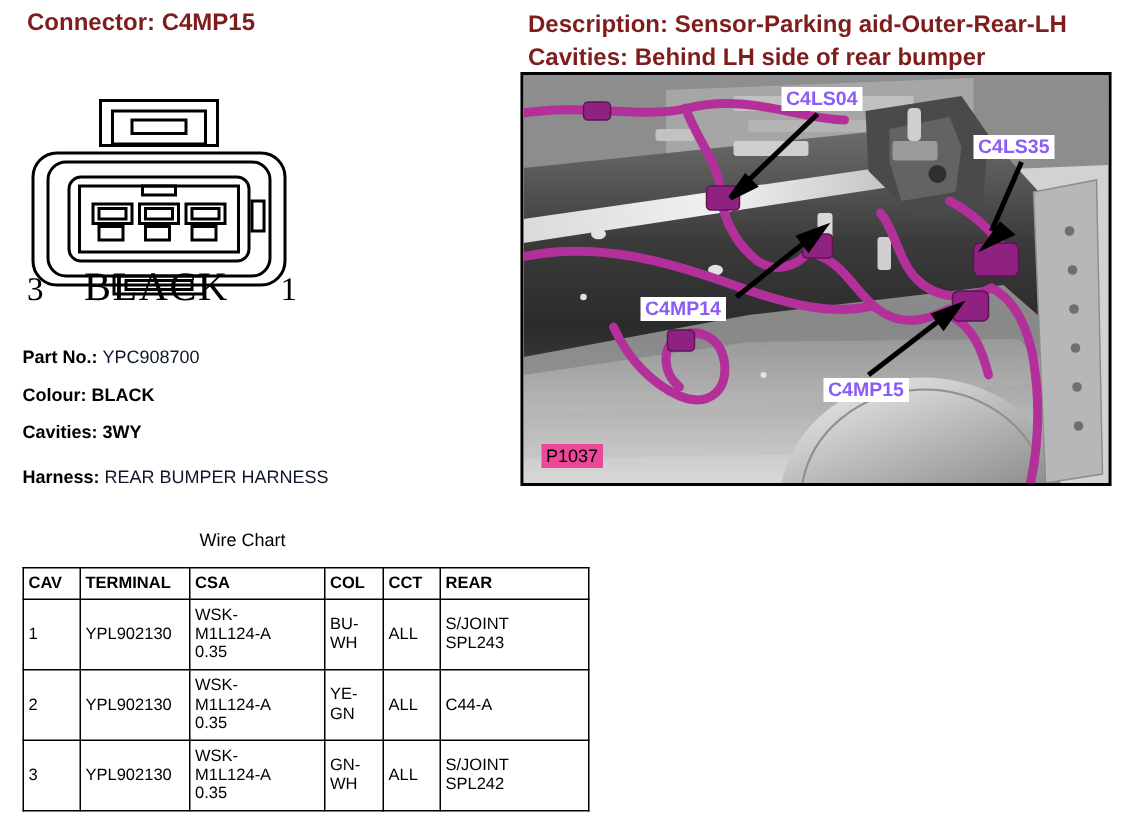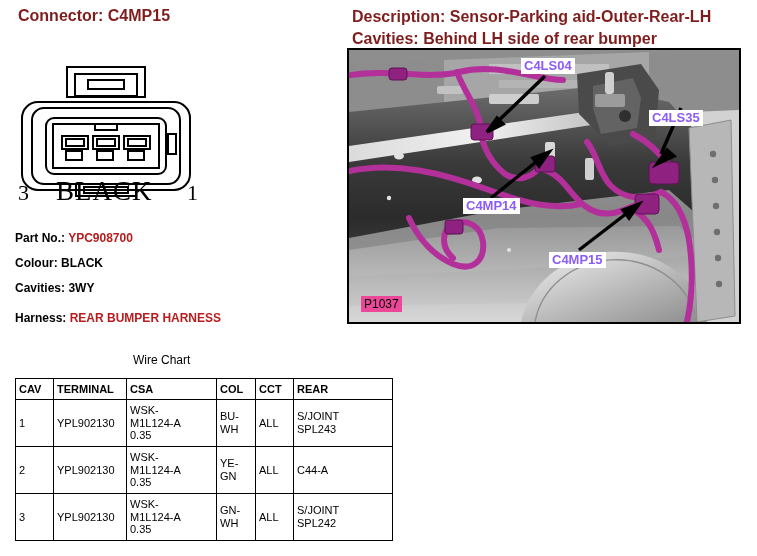--- a/index.html
+++ b/index.html
@@ -17,22 +17,22 @@
   }
 
   
   .lbl {
     font-size: 16px;
     font-weight: bold;
     color: #7f1d1d;
     white-space: nowrap;
   }
   .val-green {
-    color: #b91c1c;
-    font-weight: bold;
+    color: #0f172a;
+    font-weight: normal;
   }
   .val-black {
     color: #000;
     font-weight: bold;
   }
 
   
   #connector-header {
     position: absolute;
     left: 18px;
@@ -157,22 +157,22 @@
     background: #ffffff;
     color: #8b5cf6;
     font-size: 13px;
     font-weight: bold;
     font-family: "Liberation Sans", sans-serif;
     padding: 1px 3px;
     line-height: 1.1;
     white-space: nowrap;
   }
   #callout-c4ls04 { left: 172px; top: 8px; }
-  #callout-c4ls35 { left: 300px; top: 40px; margin-top: 20px; }
-  #callout-c4mp14 { left: 78px;  top: 148px; margin-left: 36px; }
+  #callout-c4ls35 { left: 300px; top: 40px; }
+  #callout-c4mp14 { left: 78px;  top: 148px; }
   #callout-c4mp15 { left: 200px; top: 202px; }
   #photo-id {
     position: absolute;
     left: 12px;
     bottom: 10px;
     background: #ec4899;
     font-size: 12px;
     padding: 1px 3px;
     white-space: nowrap;
   }

